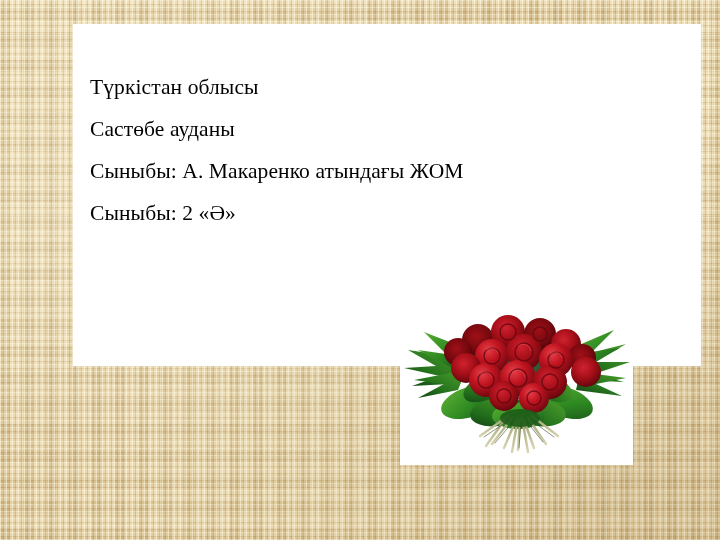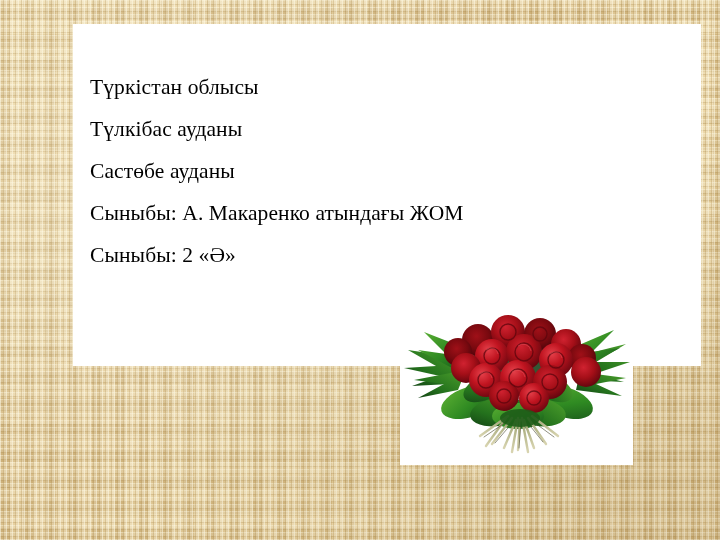--- a/index.html
+++ b/index.html
@@ -100,21 +100,20 @@
 <body>
 
 <div id="slide">
 
   <div class="bg-base"></div>
   <div class="bg-vignette"></div>
 
   <div id="text-panel">
     <div class="text-lines">
       <div class="text-line">Түркістан облысы</div>
-      <div class="text-line">Түлкібас ауданы</div>
       <div class="text-line">Састөбе ауданы</div>
       <div class="text-line">Сыныбы: А. Макаренко атындағы ЖОМ</div>
       <div class="text-line">Сыныбы: 2 «Ә»</div>
     </div>
   </div>
 
   <div id="photo-box">
     <svg width="233" height="155" viewBox="0 0 233 155">
       <defs>
         <radialGradient id="rg-bright" cx="38%" cy="32%" r="72%">

